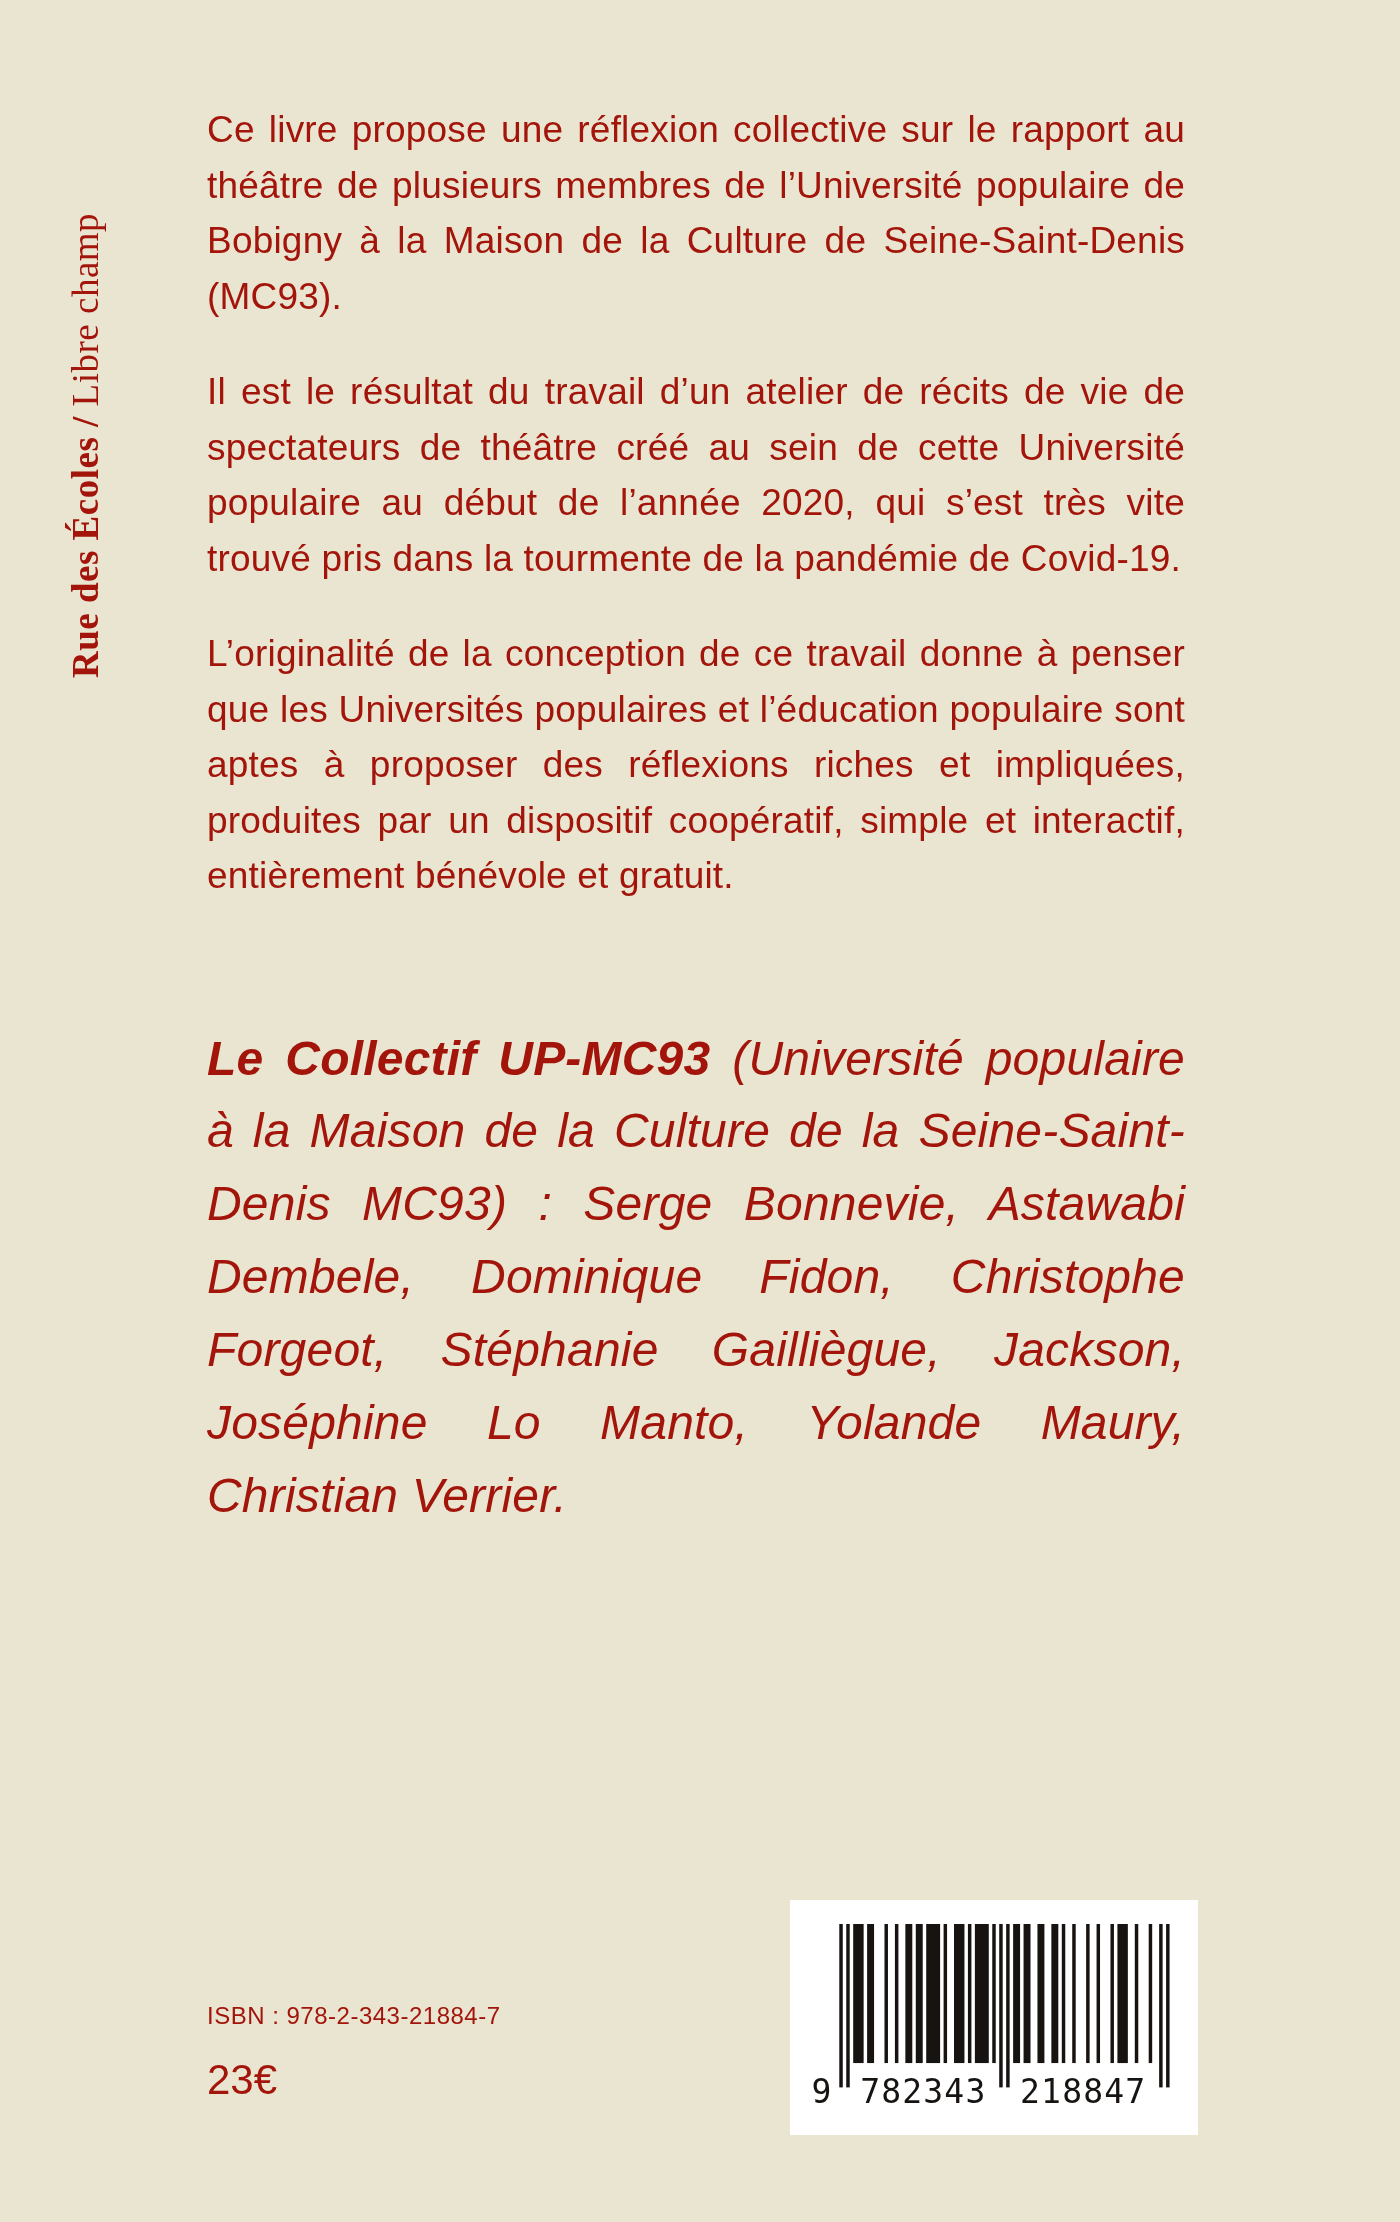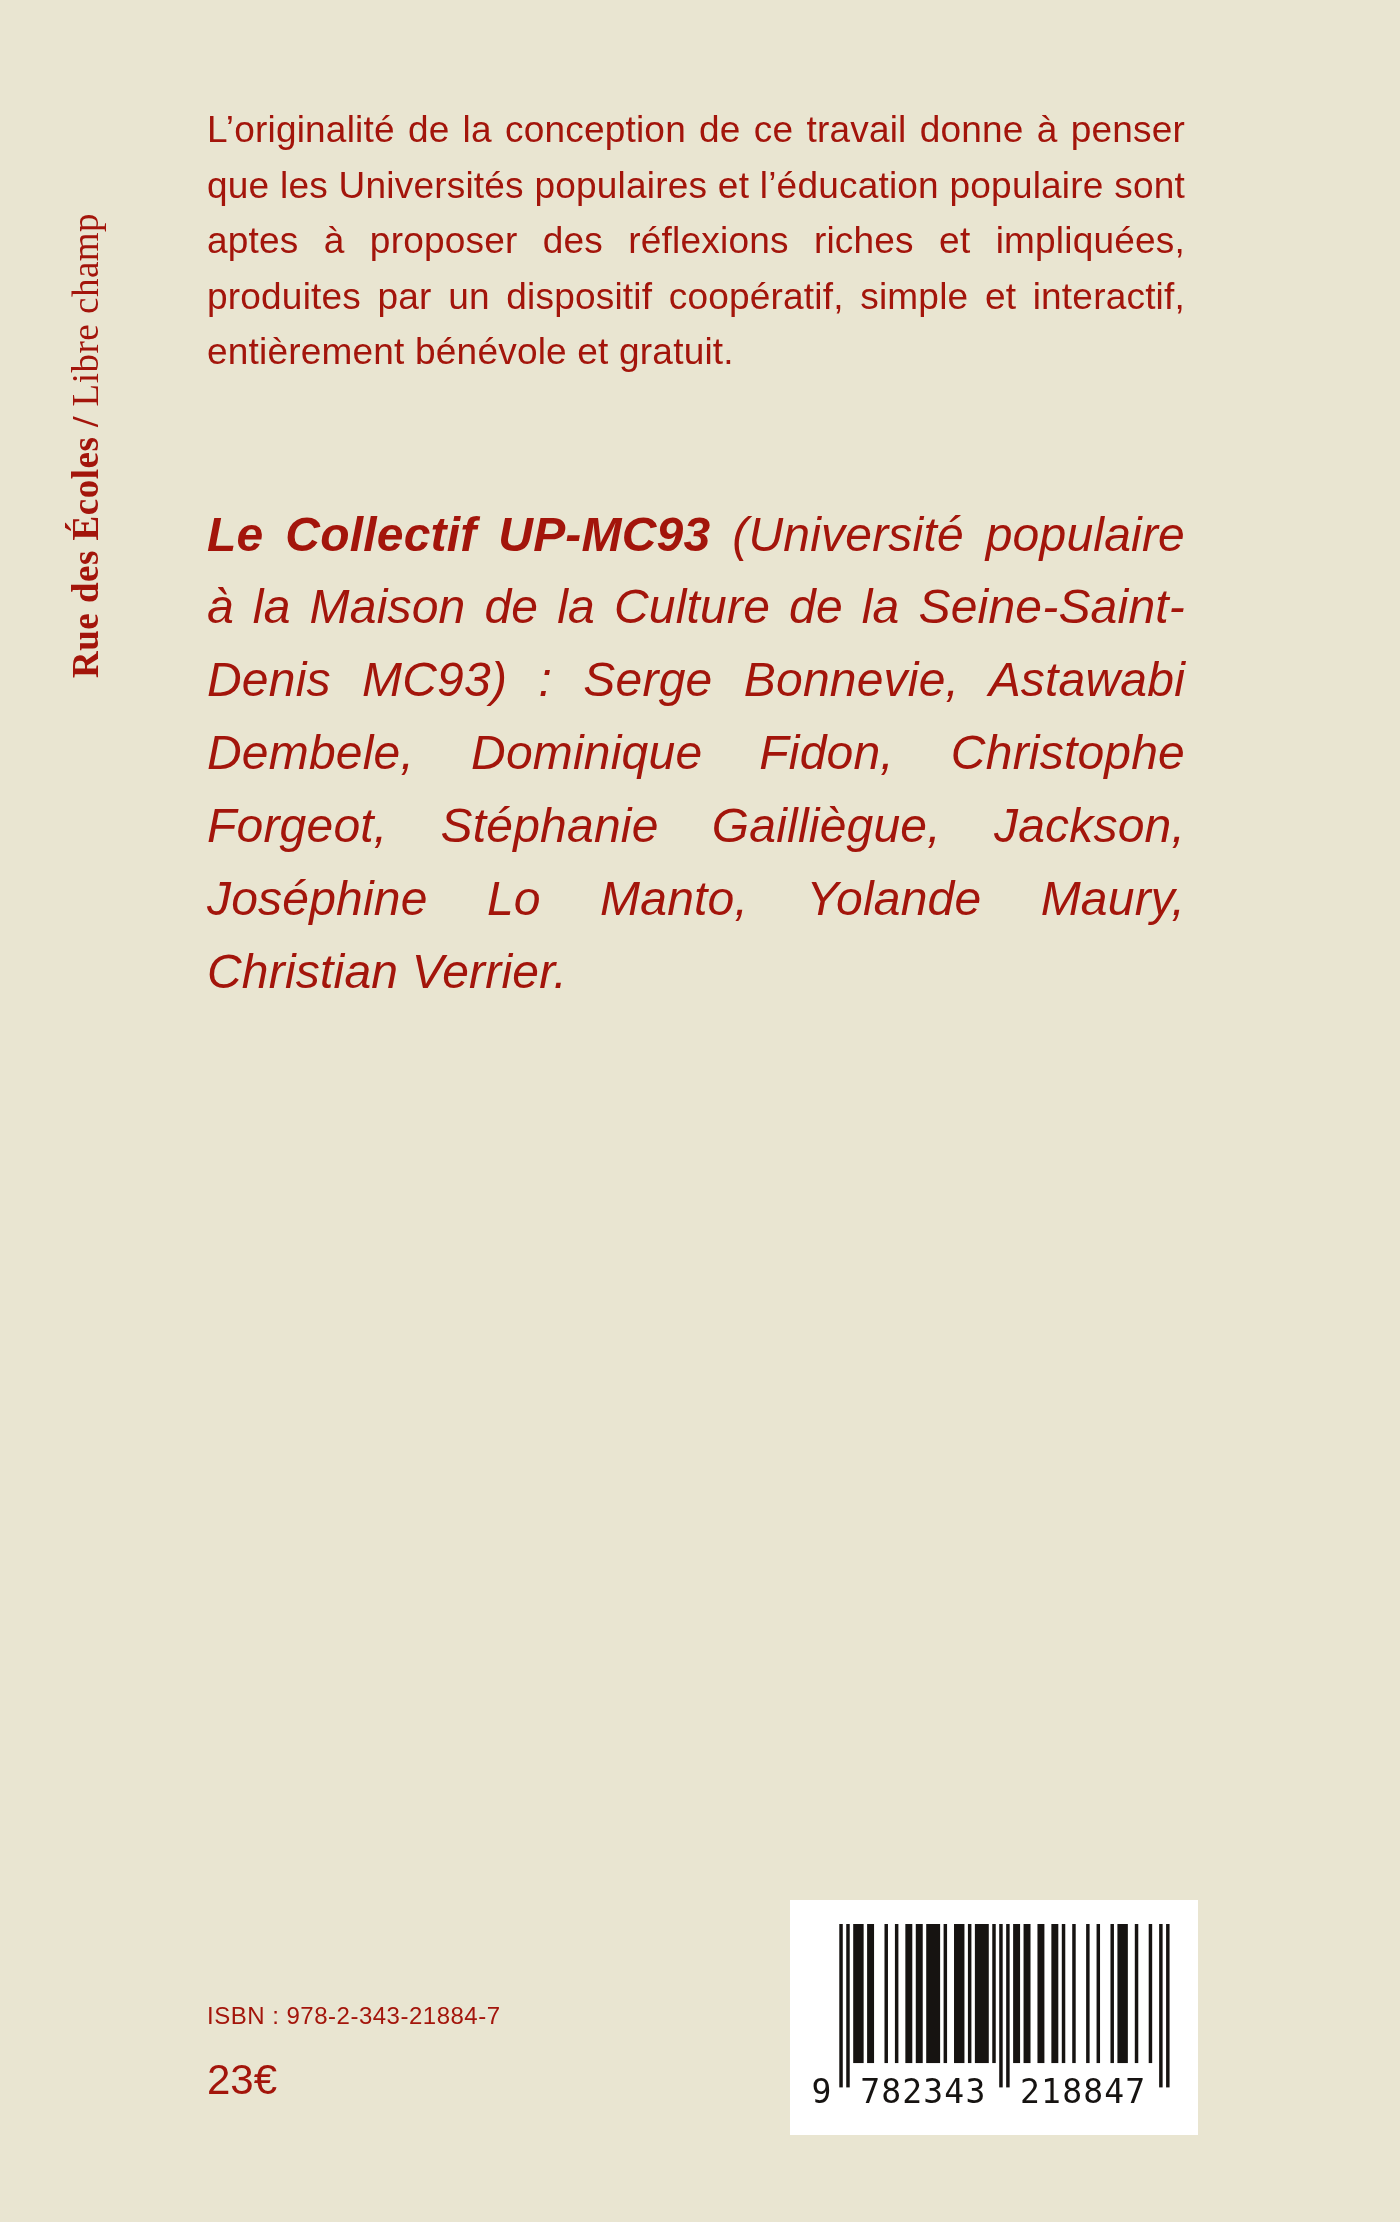--- a/index.html
+++ b/index.html
@@ -98,20 +98,22 @@
   }
 </style>
 </head>
 <body>
 
 <div class="page">
 
   <div class="spine"><span class="bold">Rue des Écoles</span><span class="sep"> / </span><span class="light">Libre champ</span></div>
 
   <main class="content">
+    <p class="para">Ce livre propose une réflexion collective sur le rapport au théâtre de plusieurs membres de l’Université populaire de Bobigny à la Maison de la Culture de Seine-Saint-Denis (MC93).</p>
+    <p class="para">Il est le résultat du travail d’un atelier de récits de vie de spectateurs de théâtre créé au sein de cette Université populaire au début de l’année 2020, qui s’est très vite trouvé pris dans la tourmente de la pandémie de Covid-19.</p>
     <p class="para">L’originalité de la conception de ce travail donne à penser que les Universités populaires et l’éducation populaire sont aptes à proposer des réflexions riches et impliquées, produites par un dispositif coopératif, simple et interactif, entièrement bénévole et gratuit.</p>
 
     <p class="authors"><span class="collective">Le Collectif UP-MC93</span><span> (Université populaire à la Maison de la Culture de la Seine-Saint-Denis MC93) : Serge Bonnevie, Astawabi Dembele, Dominique Fidon, Christophe Forgeot, Stéphanie Gailliègue, Jackson, Joséphine Lo Manto, Yolande Maury, Christian Verrier.</span></p>
   </main>
 
   <div class="isbn">ISBN : 978-2-343-21884-7</div>
   <div class="price">23€</div>
 
   <div class="barcode-box">
     <svg viewBox="0 0 107 54" xmlns="http://www.w3.org/2000/svg" aria-hidden="true">

